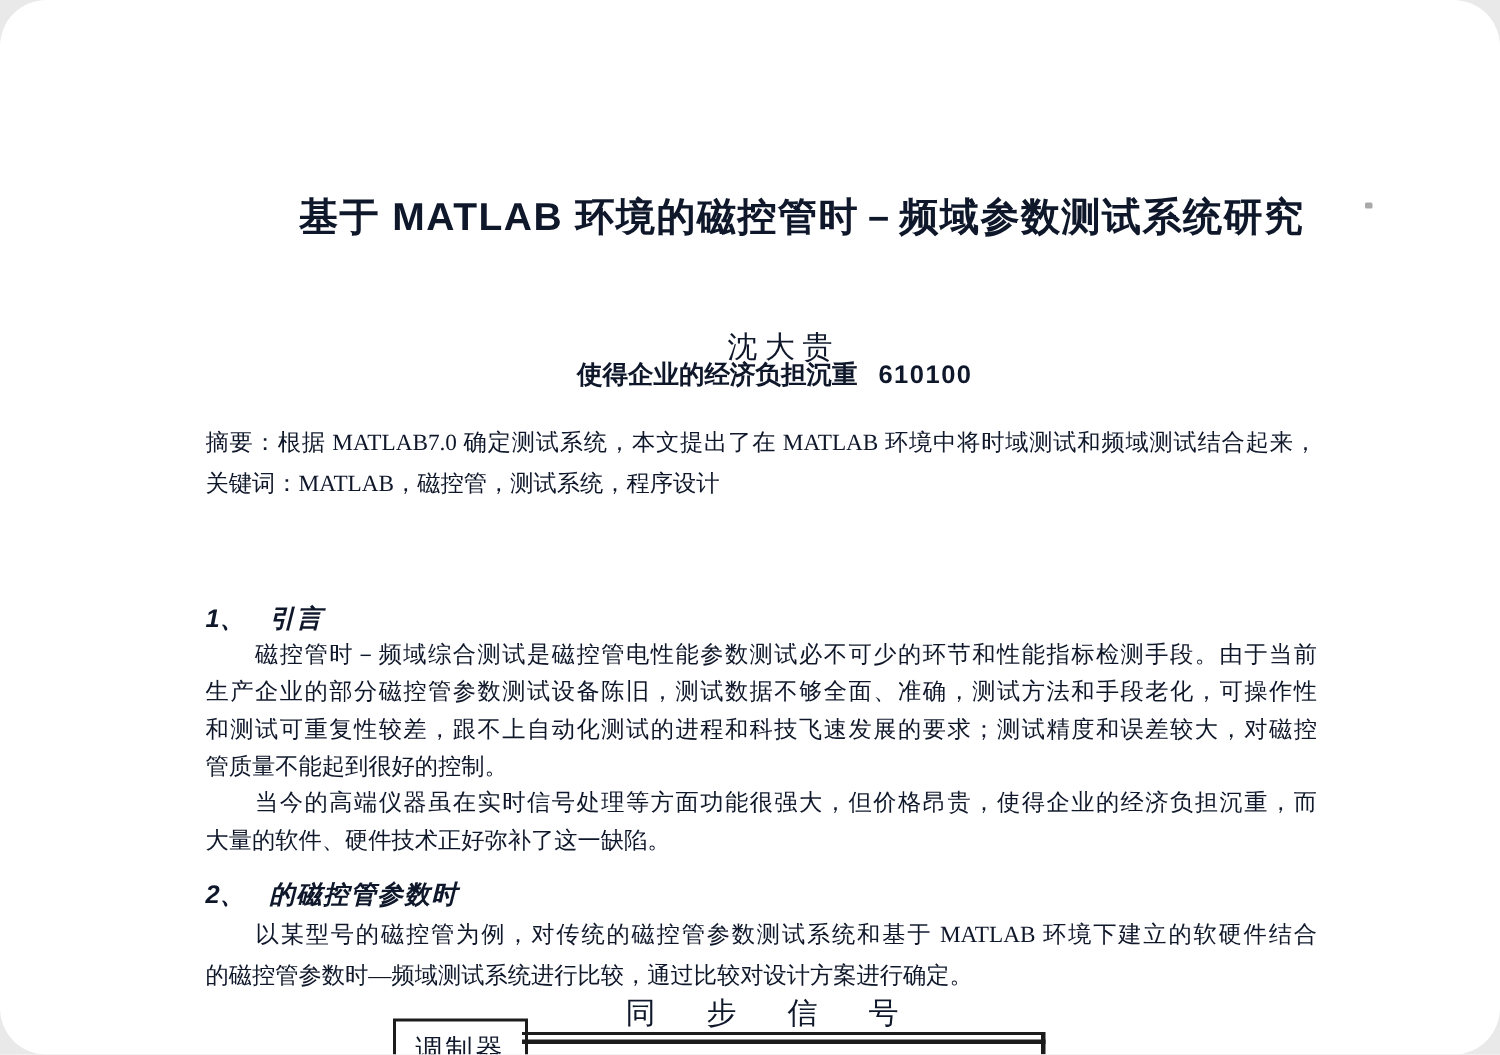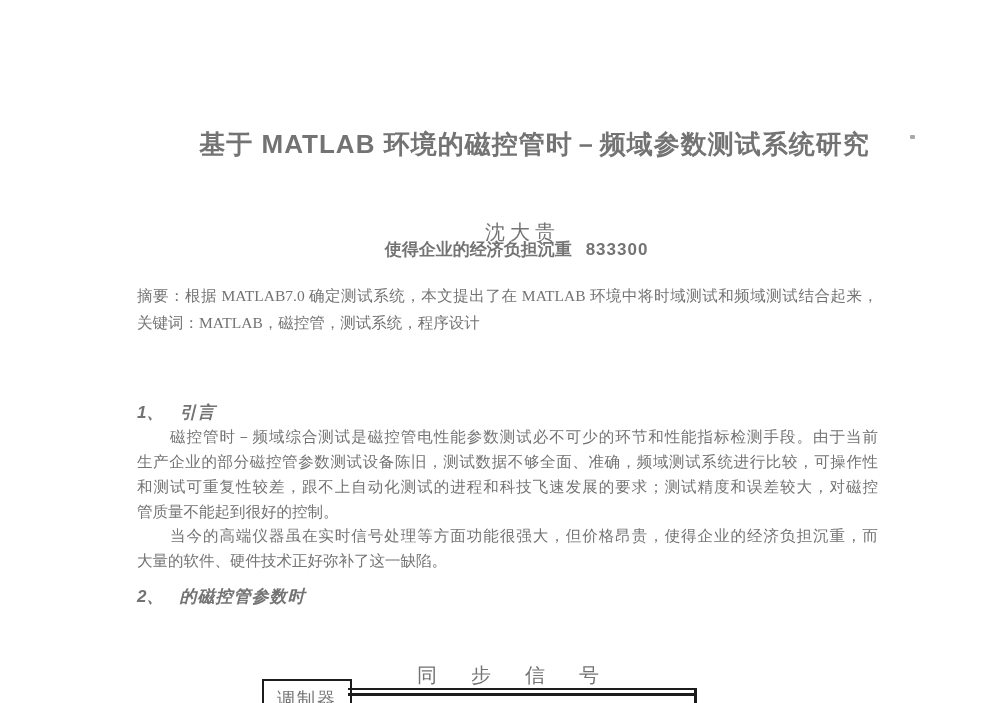--- a/index.html
+++ b/index.html
@@ -1,20 +1,21 @@
 <!DOCTYPE html>
 <html><head>
 <meta charset="utf-8">
 <style>
   html,body { margin:0; padding:0; background:#e9e9e9; }
   .page {
     position:relative; width:1000px; height:703px; margin:0 auto;
     background:#ffffff; overflow:hidden;
     font-family:"Liberation Serif","DejaVu Serif",serif;
-    color:#737373;
+    color:#0f172a;
+    border-radius:31px;
   }
   .abs { position:absolute; }
 
   .title {
     left:164px; top:127px; width:741px; text-align:center;
     font-family:"Liberation Sans","DejaVu Sans",sans-serif;
     font-weight:bold; font-size:26px; line-height:34px; letter-spacing:1px;
     white-space:nowrap;
   }
   .author {
@@ -68,48 +69,52 @@
 </head>
 <body>
 
 <div class="page">
 
   <div class="abs title">基于 MATLAB 环境的磁控管时－频域参数测试系统研究</div>
 
   <div class="abs author">沈大贵</div>
 
   <div class="abs affiliation">
-    <span>使得企业的经济负担沉重</span><span class="code">833300</span>
+    <span>使得企业的经济负担沉重</span><span class="code">610100</span>
   </div>
 
   <div class="abs textblock abstract-block">
     <div class="line"><span class="b">摘要：</span><span>根据 MATLAB7.0 确定测试系统，本文提出了在 MATLAB 环境中将时域测试和频域测试结合起来，</span></div>
     <div class="line end"><span class="b">关键词：</span><span>MATLAB，磁控管，测试系统，程序设计</span></div>
   </div>
 
   <div class="abs heading heading-1">
     <span class="h-num">1、</span><span class="h-text">引言</span>
   </div>
 
   <div class="abs textblock s1p1">
     <div class="line">　　磁控管时－频域综合测试是磁控管电性能参数测试必不可少的环节和性能指标检测手段。由于当前</div>
-    <div class="line">生产企业的部分磁控管参数测试设备陈旧，测试数据不够全面、准确，频域测试系统进行比较，可操作性</div>
+    <div class="line">生产企业的部分磁控管参数测试设备陈旧，测试数据不够全面、准确，测试方法和手段老化，可操作性</div>
     <div class="line">和测试可重复性较差，跟不上自动化测试的进程和科技飞速发展的要求；测试精度和误差较大，对磁控</div>
     <div class="line end">管质量不能起到很好的控制。</div>
   </div>
 
   <div class="abs textblock s1p2">
     <div class="line">　　当今的高端仪器虽在实时信号处理等方面功能很强大，但价格昂贵，使得企业的经济负担沉重，而</div>
     <div class="line end">大量的软件、硬件技术正好弥补了这一缺陷。</div>
   </div>
 
   <div class="abs heading heading-2">
     <span class="h-num">2、</span><span class="h-text">的磁控管参数时</span>
   </div>
 
+  <div class="abs textblock s2p1">
+    <div class="line">　　以某型号的磁控管为例，对传统的磁控管参数测试系统和基于 MATLAB 环境下建立的软硬件结合</div>
+    <div class="line end">的磁控管参数时—频域测试系统进行比较，通过比较对设计方案进行确定。</div>
+  </div>
 
   <div class="abs mod-box">
     <span>调制器</span>
   </div>
   <div class="abs sync-label">同步信号</div>
   <div class="abs fig-line-a"></div>
   <div class="abs fig-line-b"></div>
   <div class="abs fig-vert"></div>
 
   <div class="abs speck"></div>

